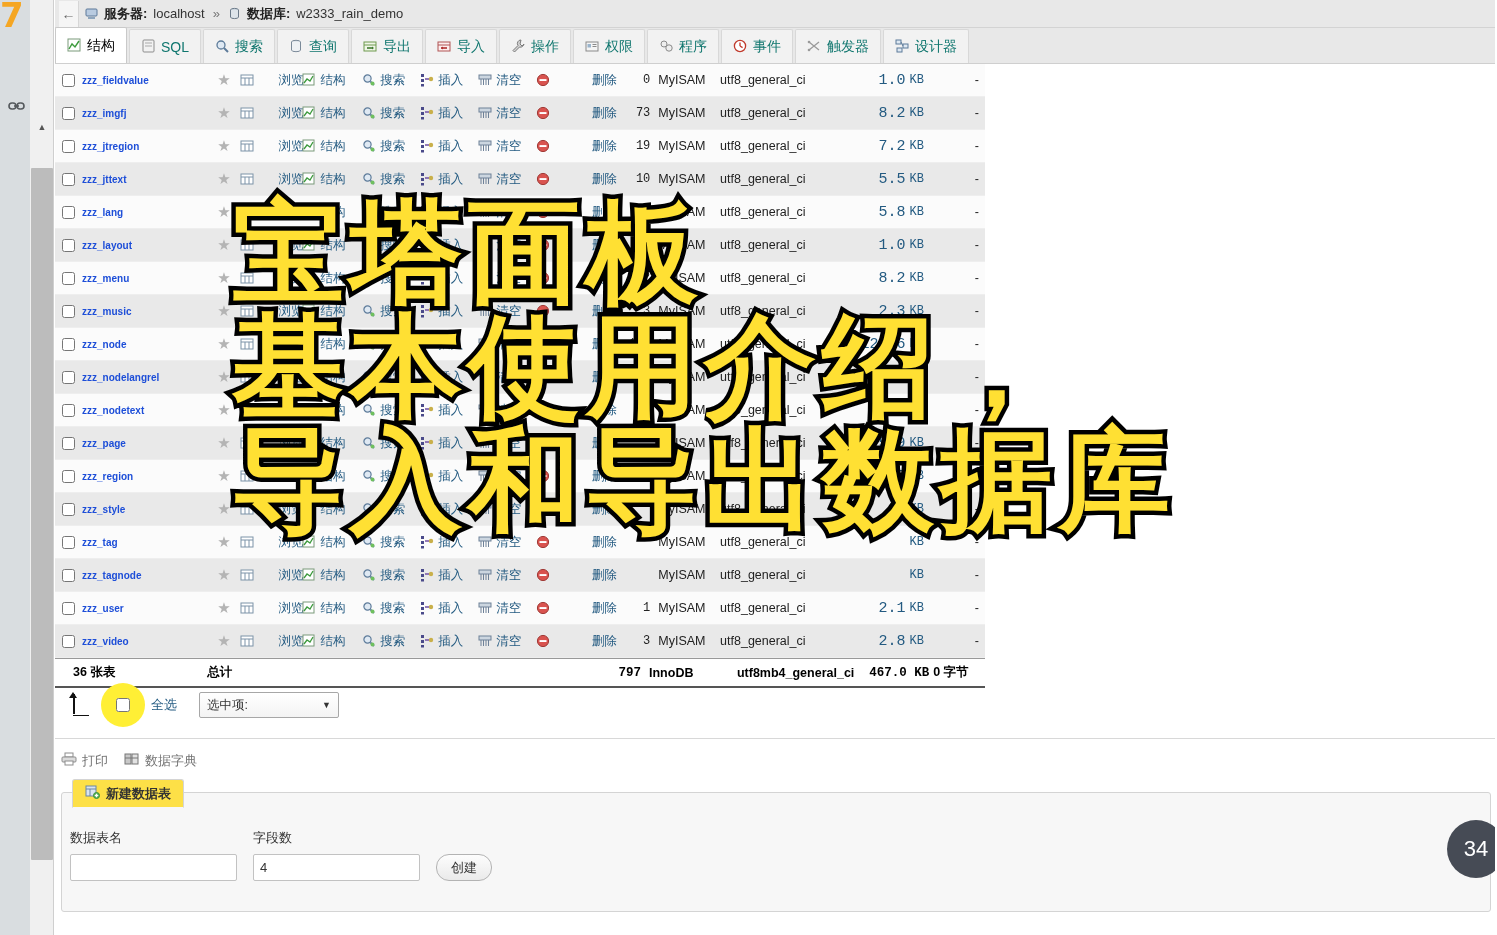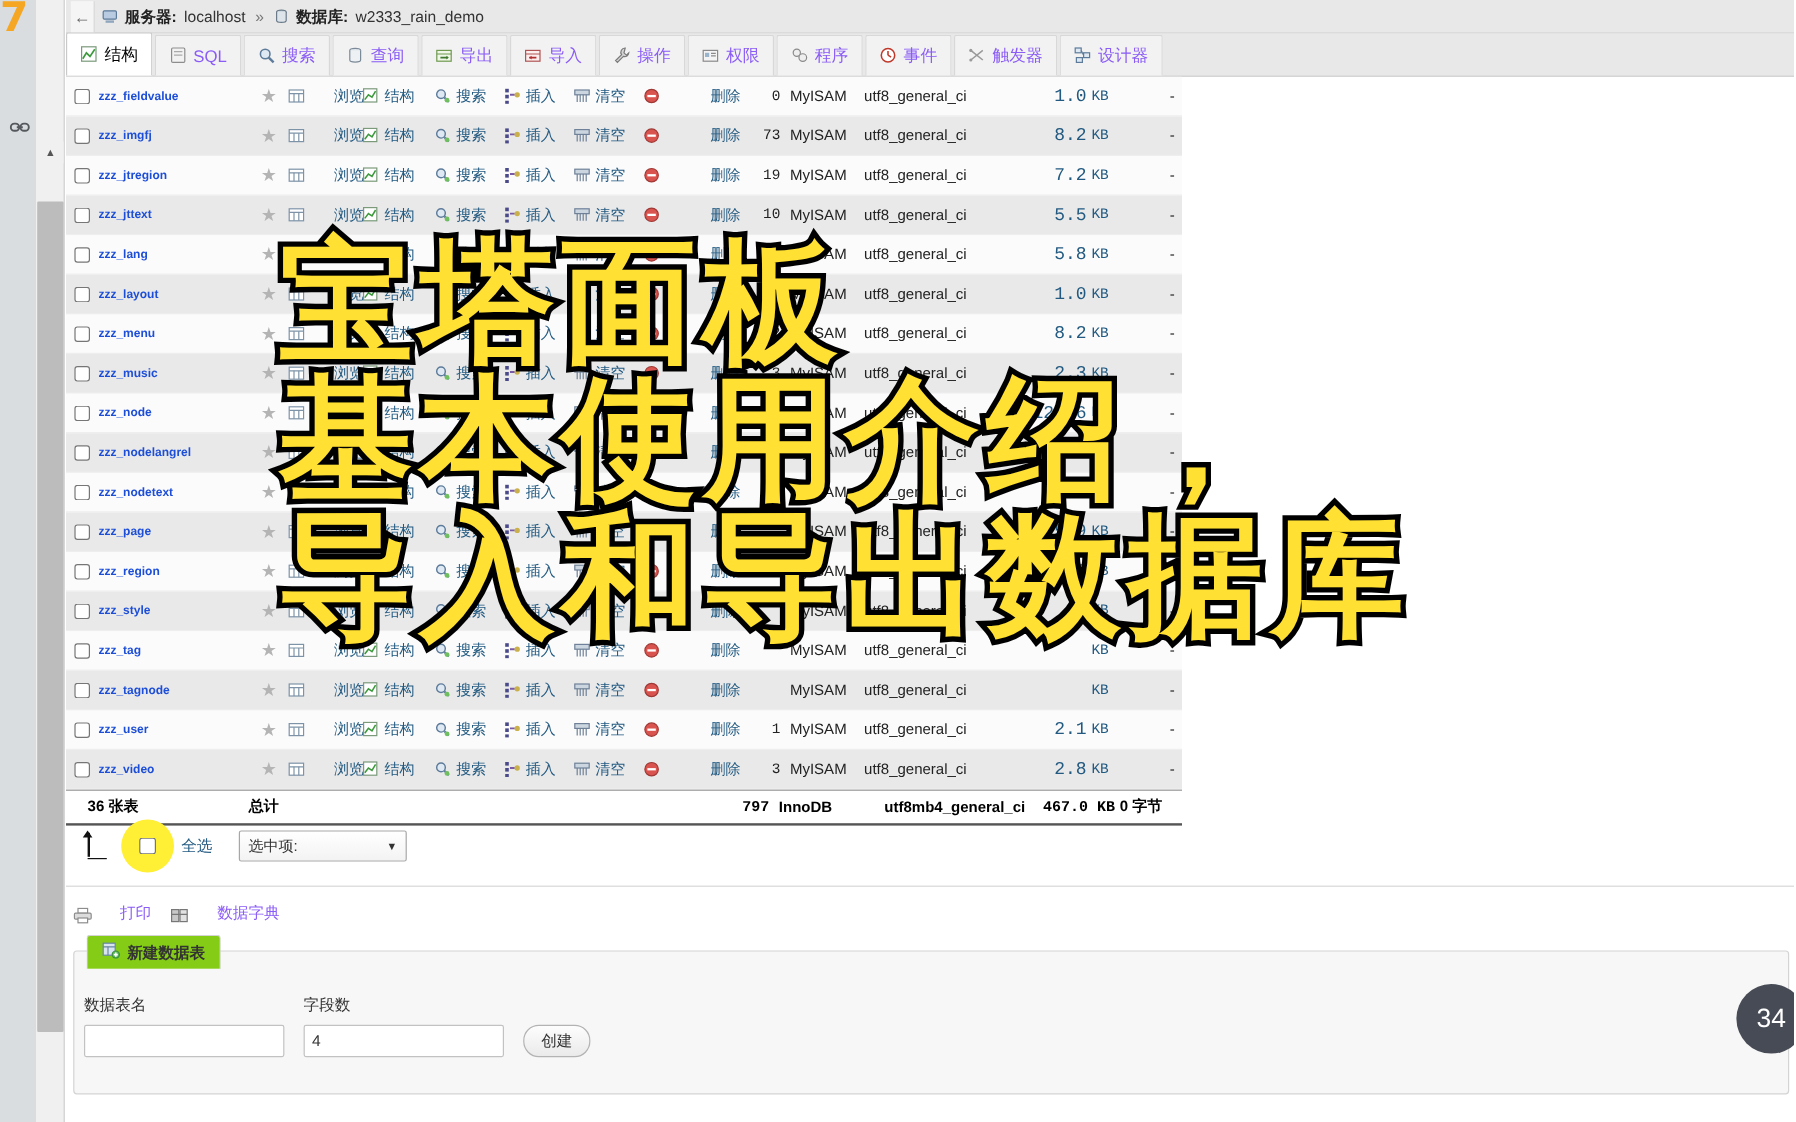--- a/index.html
+++ b/index.html
@@ -62,21 +62,21 @@
   .bc-sep { color:#777; margin: 0 2px; }
 
   
   .tabs {
     position: absolute; left:0px; top: 28px; width: 1442px; height: 36px;
     background: #e8e8e8;
     display: flex; align-items: flex-end; border-bottom: 1px solid #cfcfcf;
   }
   .tab {
     height: 34px; display: flex; align-items: center; gap: 5px;
-    padding: 0 11px; font-size: 14px; color: #8b5cf6;
+    padding: 0 11px; font-size: 14px; color: #0f766e;
     background: #f2f2f2; border: 1px solid #d8d8d8; border-bottom: none;
     margin-right: 2px; border-radius: 2px 2px 0 0; cursor: pointer;
     white-space: nowrap;
   }
   .tab.active { background: #ffffff; color: #000; height: 36px; border-color:#c9c9c9; }
   .tab .ti { display:inline-block; width: 15px; height: 15px; }
 
   
   .tbl { position: absolute; left: 0px; top: 64px; width: 930px; font-size: 12.5px; }
   .row {
@@ -142,31 +142,31 @@
     border-radius: 2px; font-size: 12.5px; color:#333;
     display:flex; align-items:center; justify-content:space-between; padding: 0 7px;
   }
   .sel-drop .cv { font-size: 9px; color:#333; }
 
   
   .hdiv { position:absolute; left:0px; top: 738px; width: 1442px; height:1px; background:#d8d8d8; }
 
   
   .printrow { position:absolute; left: 6px; top: 752px; display:flex; align-items:center; gap: 16px; font-size:13px; }
-  .plink { display:flex; align-items:flex-end; gap:23px; color:#8b5cf6; }
+  .plink { display:flex; align-items:flex-start; gap:5px; color:#737373; }
   .plink .pi { width:16px; height:14px; display:inline-block; }
 
   
   .newpanel {
     position:absolute; left: 6px; top: 792px; width: 1430px; height: 120px;
     border: 1px solid #d4d4d4; border-radius: 3px; background: #f7f7f7;
   }
   .newtab {
     position:absolute; left: 10px; top: -14px; height: 29px;
-    background: #84cc16; border: 1px solid #d4d4d4; border-bottom-color:#f7f7f7;
+    background: #fde047; border: 1px solid #d4d4d4; border-bottom-color:#f7f7f7;
     border-radius: 3px 3px 0 0; display:flex; align-items:center; gap:6px;
     padding: 0 12px; font-size: 13px; font-weight: bold; color:#333;
   }
   .fields { position:absolute; left: 8px; top: 36px; display:flex; align-items:flex-end; gap: 16px; }
   .fgroup { display:flex; flex-direction:column; gap: 7px; }
   .flabel { font-size: 13px; color:#333; }
   .finput {
     height: 27px; border:1px solid #c2c2c2; background:#fff; border-radius:2px;
     font-size: 13px; padding: 0 6px; color:#333; font-family:"Liberation Sans",sans-serif;
   }

